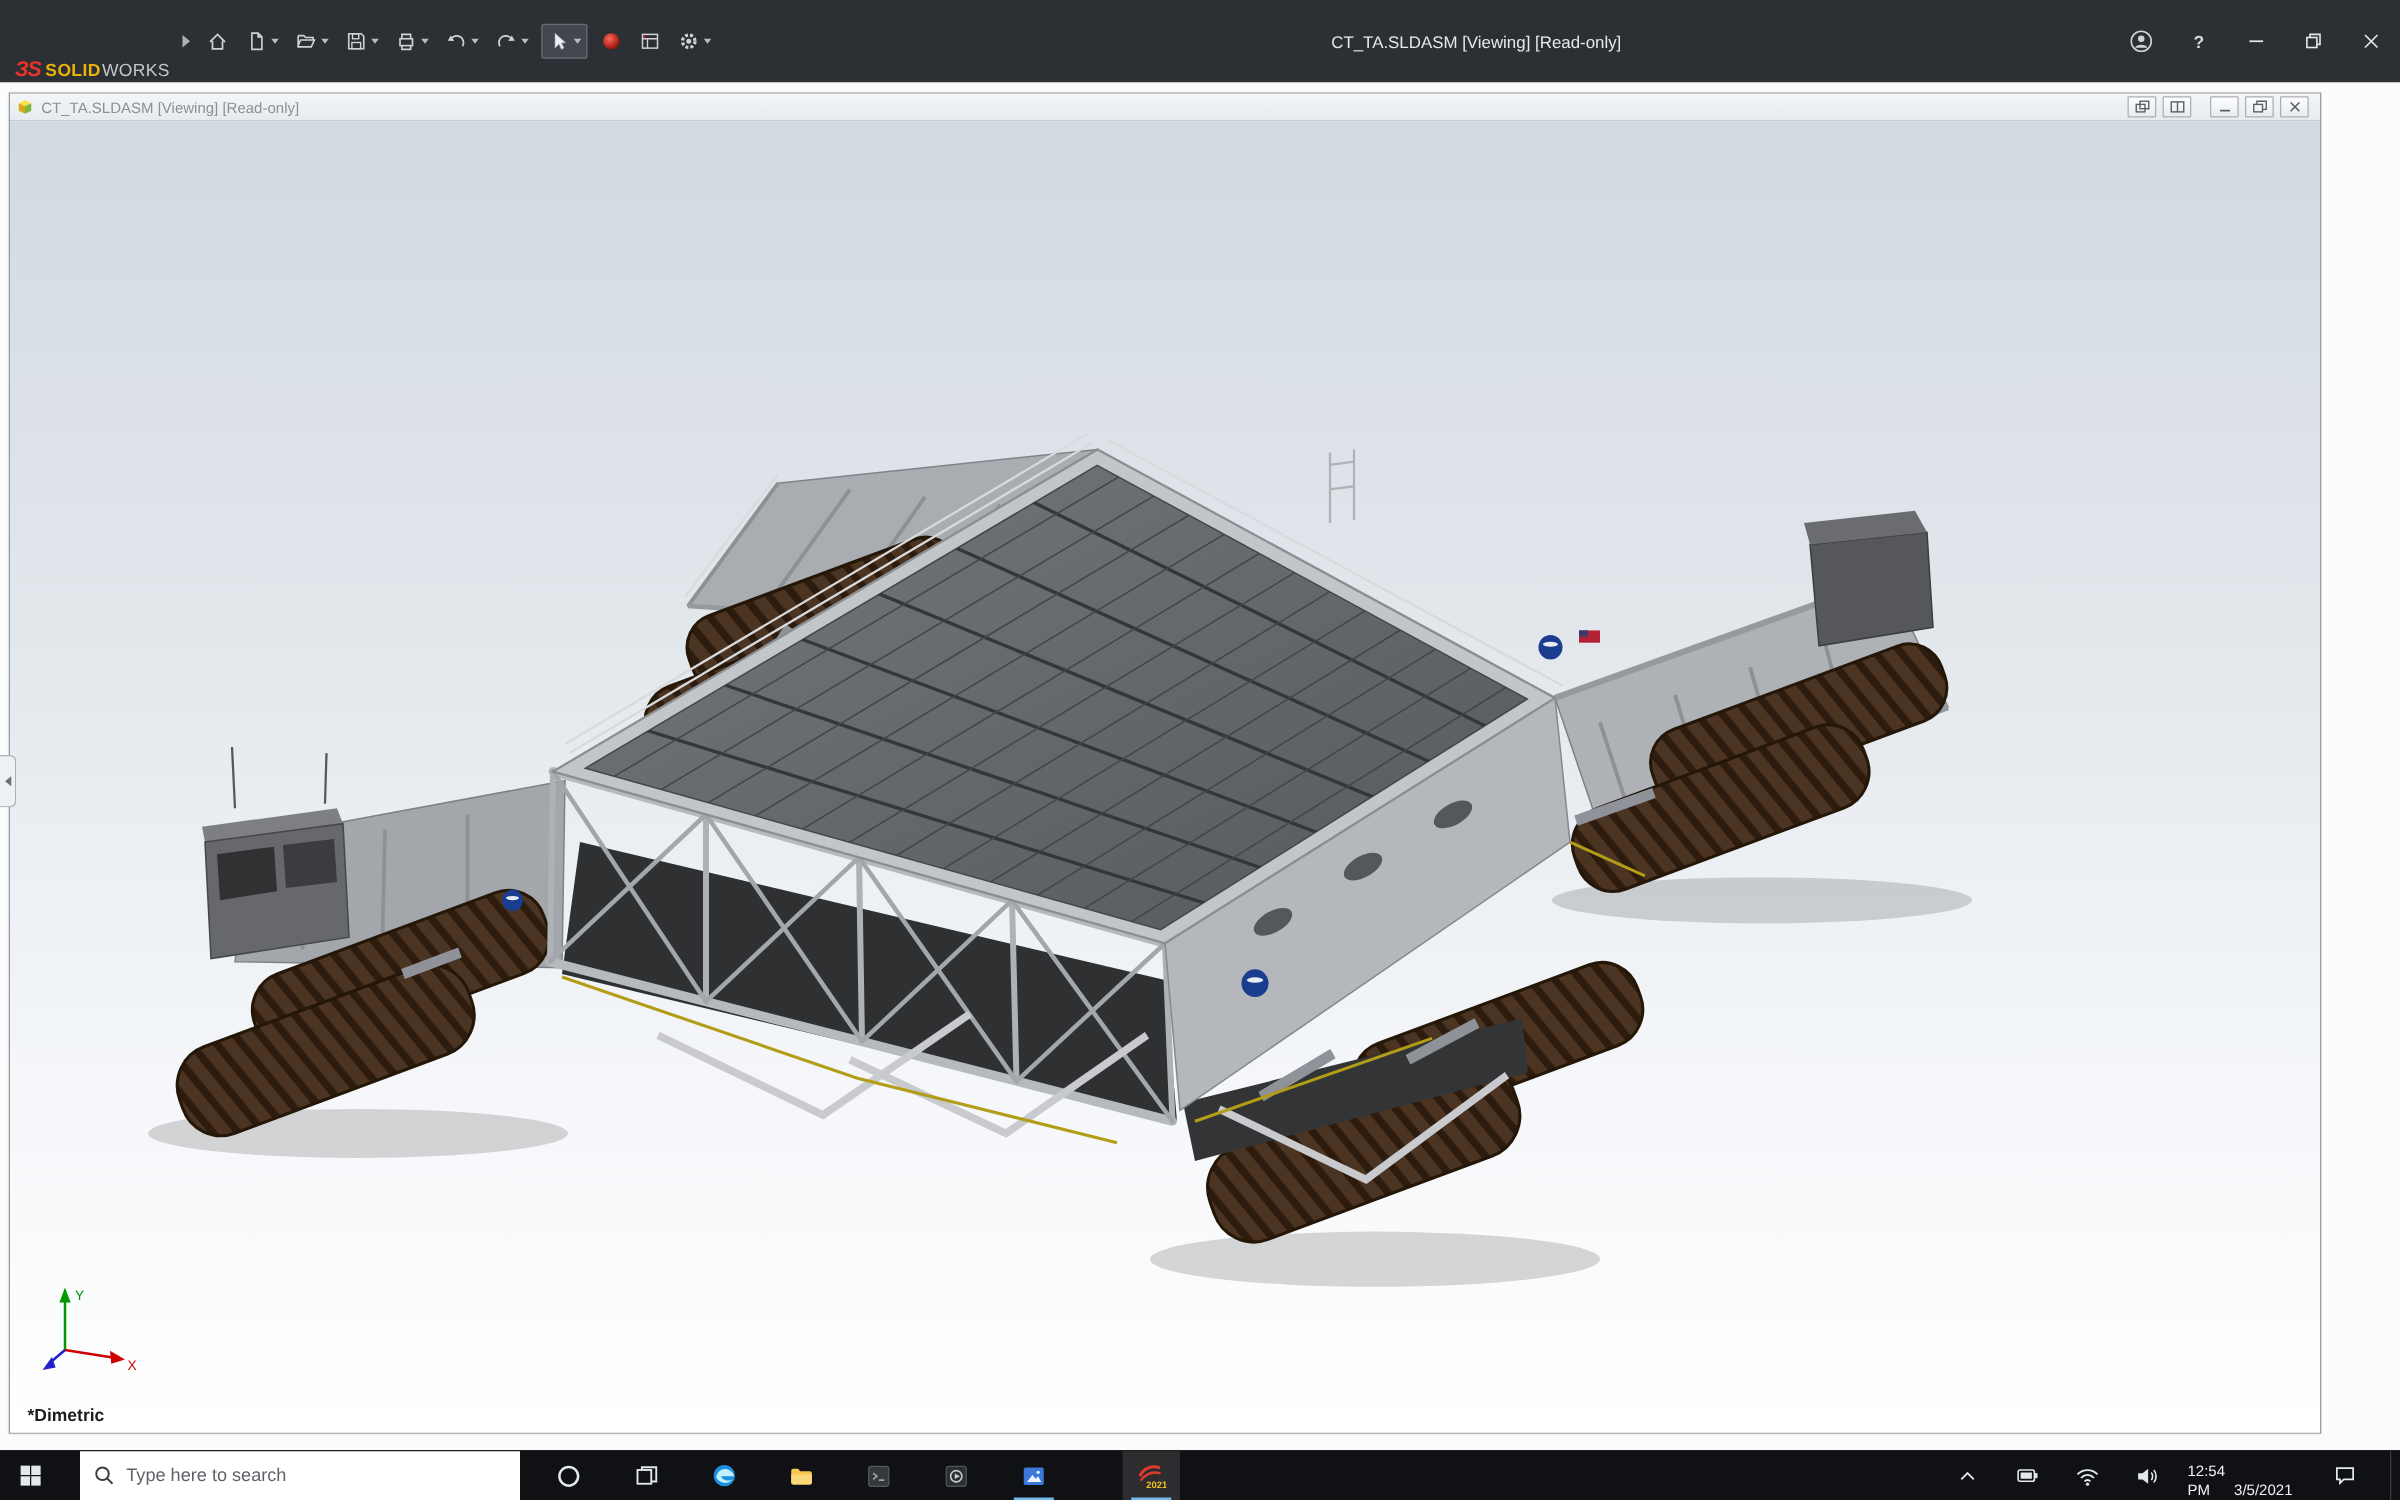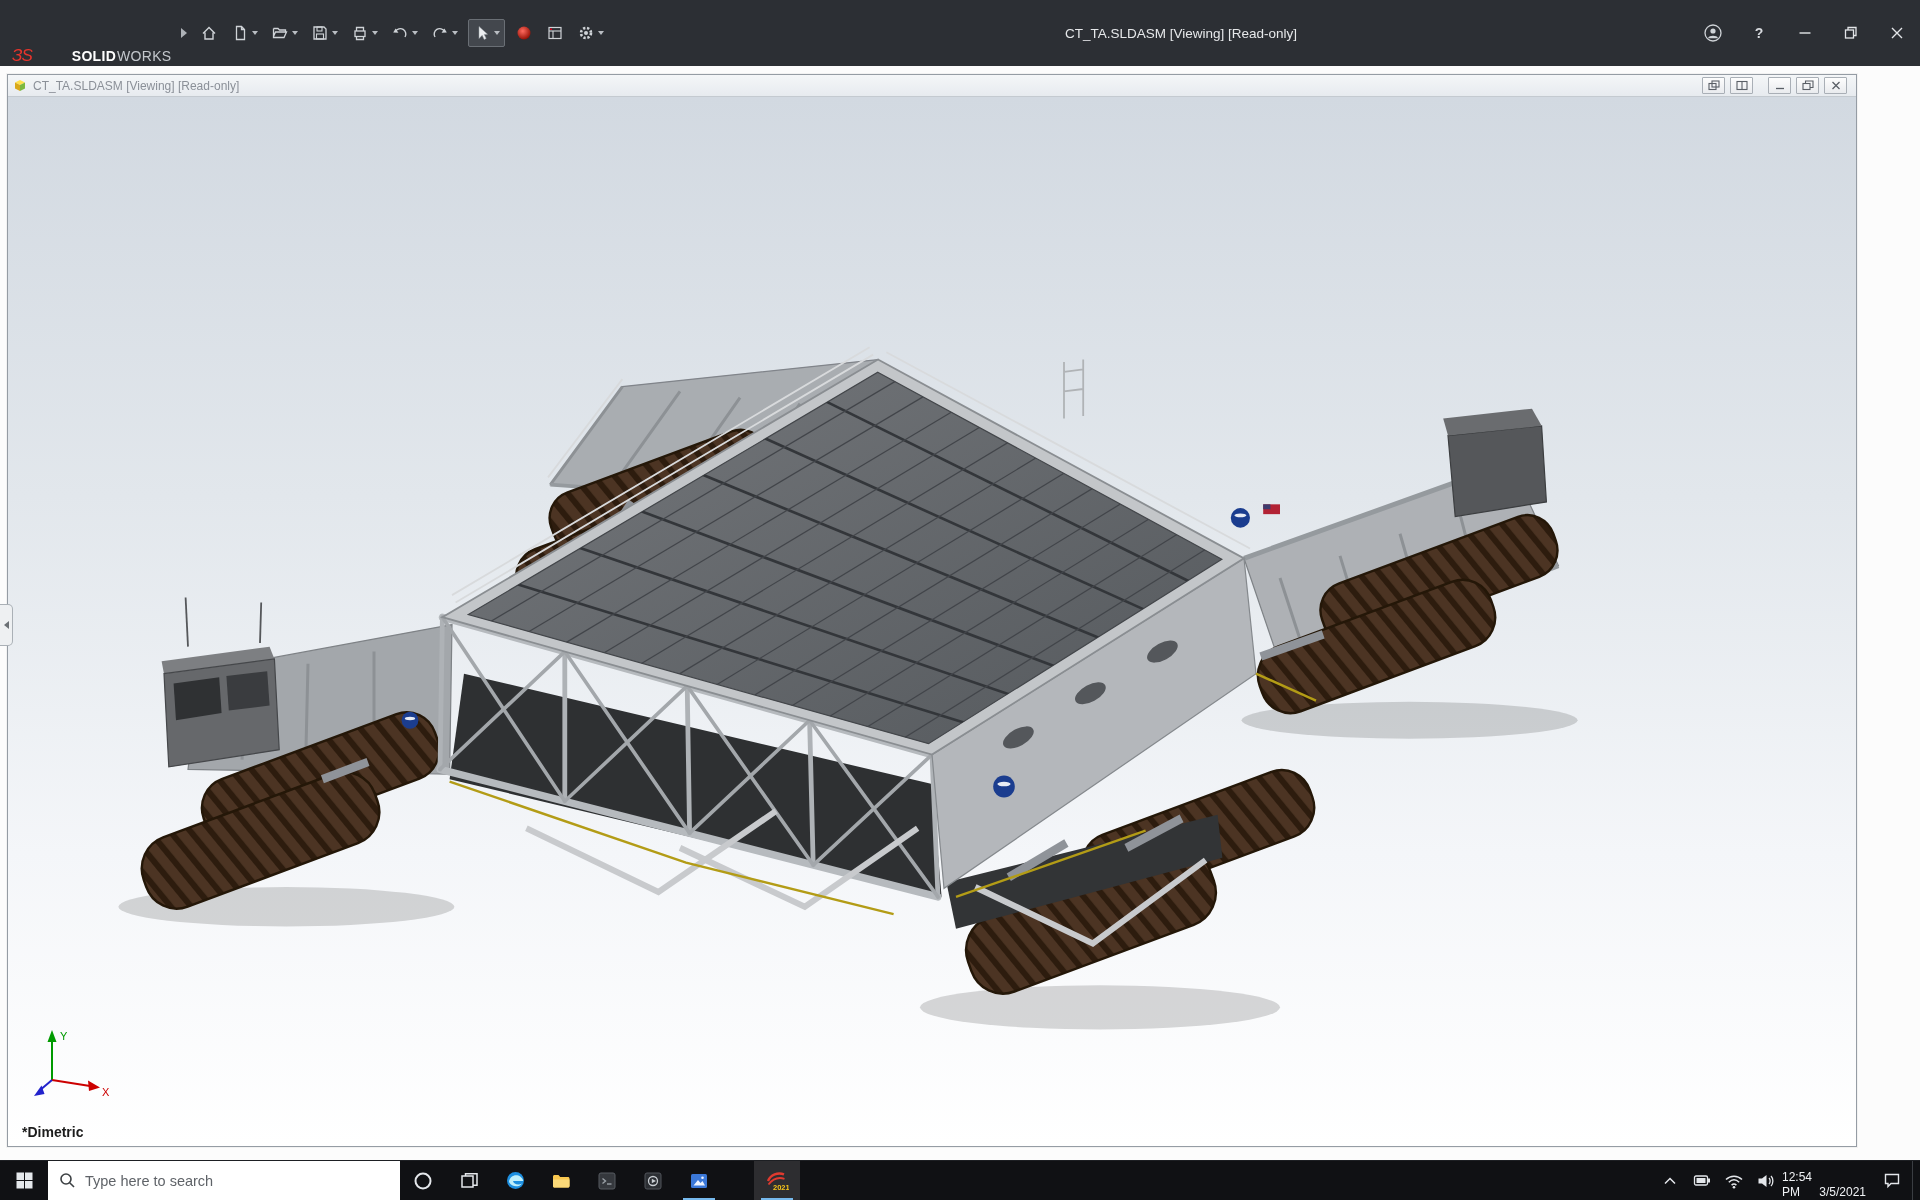--- a/index.html
+++ b/index.html
@@ -4,22 +4,22 @@
 <style>
   * { margin:0; padding:0; box-sizing:border-box; }
   html,body { width:1920px; height:1200px; overflow:hidden;
     font-family:"Liberation Sans", sans-serif; background:#fff; }
   .screen { width:1920px; height:1200px; display:flex; flex-direction:column; background:#fcfcfc; }
 
   
   .titlebar { flex:0 0 36px; background:#2c2f34; color:#dcdee1; display:flex;
     align-items:center; position:relative; padding-left:12px; }
   .brand { display:flex; align-items:baseline; gap:4px; cursor:default; }
-  .brand-mark { color:#e8342c; font-weight:normal; font-style:italic; font-size:17px; letter-spacing:-1px;margin-top:46px; }
-  .brand-bold { color:#ffffff; font-weight:bold; font-size:14px; letter-spacing:.3px;margin-left:36px; }
+  .brand-mark { color:#e8342c; font-weight:bold; font-style:italic; font-size:17px; letter-spacing:-1px;margin-top:46px; }
+  .brand-bold { color:#eab308; font-weight:bold; font-size:14px; letter-spacing:.3px; }
   .brand-light { color:#c3c7cc; font-size:14px; letter-spacing:.3px; margin-left:-3px; }
   .flyout-caret { width:0; height:0; border-top:5px solid transparent; border-bottom:5px solid transparent;
     border-left:6px solid #aeb2b7; margin:0 10px 0 10px; }
   .tools { display:flex; align-items:center; gap:7px; }
   .tbtn { height:28px; display:flex; align-items:center; padding:0 3px; gap:3px; border-radius:2px; }
   .tbtn svg { display:block; }
   .chev { width:0; height:0; border-left:3.5px solid transparent; border-right:3.5px solid transparent;
     border-top:4px solid #b9bdc2; }
   .tbtn.boxed { border:1px solid #6a6f75; background:#43474d; padding:2px 4px; }
   .app-title { position:absolute; left:1181px; transform:translateX(-50%); font-size:13.5px; color:#e6e8ea; white-space:nowrap; }
@@ -46,21 +46,21 @@
   .orientation-label { position:absolute; left:14px; bottom:6px; font-size:14px; font-weight:bold; color:#1c1c1c;margin-top:26px; }
   .triad { position:absolute; left:24px; bottom:42px; }
 
   .panel-handle { position:absolute; left:0; top:538px; width:13px; height:42px;
     background:#eef0f2; border:1px solid #aab0b6; border-left:none; border-radius:0 5px 5px 0;
     display:flex; align-items:center; justify-content:center; }
   .panel-caret { width:0; height:0; border-top:4px solid transparent; border-bottom:4px solid transparent;
     border-right:5px solid #6b7075; }
 
   
-  .taskbar { flex:0 0 40px; background:#101114; display:flex; align-items:stretch; color:#e8eaed; border-top:1px solid #1d1f23; }
+  .taskbar { flex:0 0 40px; background:#101114; display:flex; align-items:stretch; color:#e8eaed; border-top:1px solid #1d1f23;gap:16px; }
   .tb-cell { width:46px; display:flex; align-items:center; justify-content:center; position:relative; }
   .tb-cell.running::after { content:""; position:absolute; left:7px; right:7px; bottom:0; height:2px; background:#76b9ed; }
   .tb-cell.active { background:rgba(255,255,255,.12);margin-left:32px; }
   .search-box { width:352px; background:#ffffff; display:flex; align-items:center; gap:9px; padding:0 11px; }
   .search-box input { flex:1; border:none; outline:none; font-size:14.5px; color:#202124;
     font-family:"Liberation Sans", sans-serif; background:transparent; }
   .search-box input::placeholder { color:#5f6368; }
   .tb-spacer { flex:1; }
   .tray-cell { width:32px; display:flex; align-items:center; justify-content:center; }
   .clock { width:90px; display:flex; flex-direction:row; align-items:flex-end; justify-content:center;

